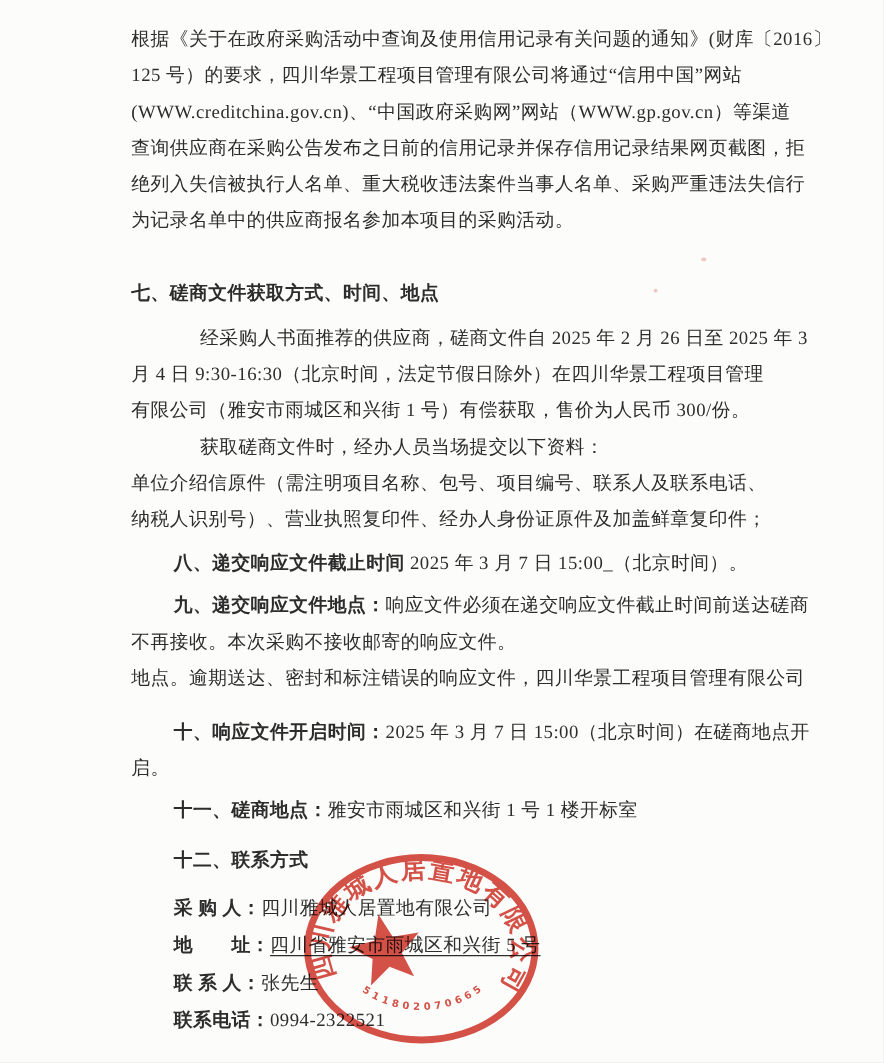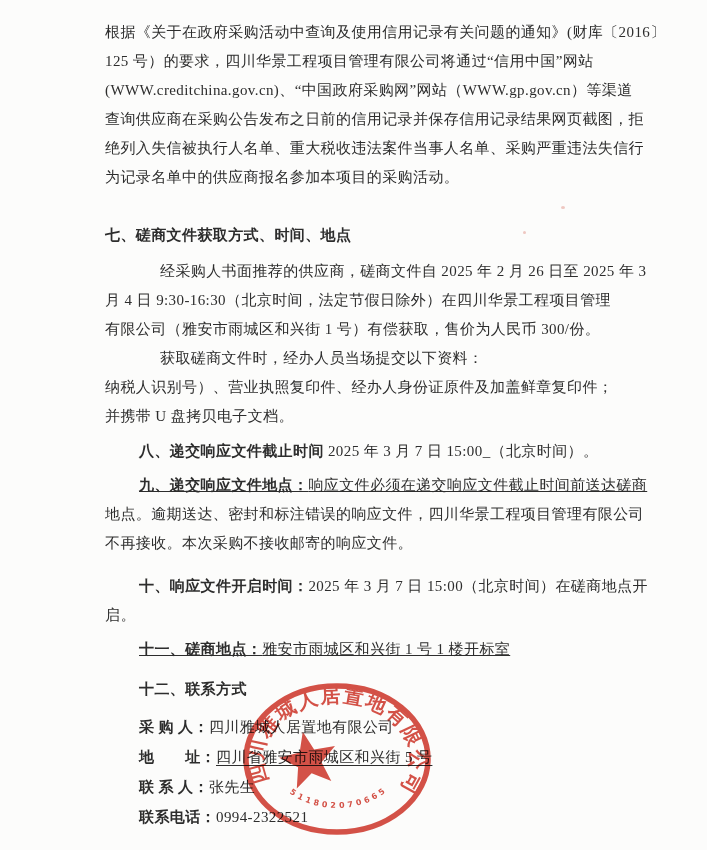--- a/index.html
+++ b/index.html
@@ -20,21 +20,21 @@
     font-size:15px;
     line-height:20px;
     letter-spacing:0.4px;
     margin-top:9px;
     white-space:nowrap;
   }
   .line span.b{font-weight:700;}
   .line span.u{text-decoration:underline;text-underline-offset:3px;}
   .g0{margin-top:0;}
   .g30{margin-top:10px;}
-  .g34{margin-top:14px;text-decoration:underline;}
+  .g34{margin-top:14px;}
   .g35{margin-top:15px;}
   .g36{margin-top:16px;}
   .g38{margin-top:18px;}
   .g40{margin-top:20px;}
   .g43{margin-top:23px;}
   .g46{margin-top:38px;}
   .ind1{padding-left:34px;}
   .ind2{padding-left:55px;}
   .seal{
     position:absolute;left:237px;top:680px;
@@ -69,26 +69,26 @@
       <div class="line"><span>125 号）的要求，四川华景工程项目管理有限公司将通过“信用中国”网站</span></div>
       <div class="line"><span>(WWW.creditchina.gov.cn)、“中国政府采购网”网站（WWW.gp.gov.cn）等渠道</span></div>
       <div class="line"><span>查询供应商在采购公告发布之日前的信用记录并保存信用记录结果网页截图，拒</span></div>
       <div class="line"><span>绝列入失信被执行人名单、重大税收违法案件当事人名单、采购严重违法失信行</span></div>
       <div class="line"><span>为记录名单中的供应商报名参加本项目的采购活动。</span></div>
       <div class="line g46"><span class="b">七、磋商文件获取方式、时间、地点</span></div>
       <div class="line g36 ind2"><span>经采购人书面推荐的供应商，磋商文件自 2025 年 2 月 26 日至 2025 年 3</span></div>
       <div class="line"><span>月 4 日 9:30-16:30（北京时间，法定节假日除外）在四川华景工程项目管理</span></div>
       <div class="line"><span>有限公司（雅安市雨城区和兴街 1 号）有偿获取，售价为人民币 300/份。</span></div>
       <div class="line ind2"><span>获取磋商文件时，经办人员当场提交以下资料：</span></div>
+      <div class="line"><span>单位介绍信原件（需注明项目名称、包号、项目编号、联系人及联系电话、</span></div>
       <div class="line"><span>纳税人识别号）、营业执照复印件、经办人身份证原件及加盖鲜章复印件；</span></div>
-      <div class="line"><span>并携带 U 盘拷贝电子文档。</span></div>
       <div class="line g35 ind1"><span class="b">八、递交响应文件截止时间</span><span> 2025 年 3 月 7 日 15:00_（北京时间）。</span></div>
       <div class="line g34 ind1"><span class="b">九、递交响应文件地点：</span><span>响应文件必须在递交响应文件截止时间前送达磋商</span></div>
+      <div class="line"><span>不再接收。本次采购不接收邮寄的响应文件。</span></div>
       <div class="line"><span>地点。逾期送达、密封和标注错误的响应文件，四川华景工程项目管理有限公司</span></div>
-      <div class="line"><span>不再接收。本次采购不接收邮寄的响应文件。</span></div>
       <div class="line g43 ind1"><span class="b">十、响应文件开启时间：</span><span>2025 年 3 月 7 日 15:00（北京时间）在磋商地点开</span></div>
       <div class="line"><span>启。</span></div>
       <div class="line g34 ind1"><span class="b">十一、磋商地点：</span><span>雅安市雨城区和兴街 1 号 1 楼开标室</span></div>
       <div class="line g40 ind1"><span class="b">十二、联系方式</span></div>
       <div class="line g38 ind1"><span class="b">采 购 人：</span><span>四川雅城人居置地有限公司</span></div>
       <div class="line g30 ind1"><span class="b">地　　址：</span><span class="u">四川省雅安市雨城区和兴街 5 号</span></div>
       <div class="line g30 ind1"><span class="b">联 系 人：</span><span>张先生</span></div>
       <div class="line g30 ind1"><span class="b">联系电话：</span><span>0994-2322521</span></div>
     </div>
 

